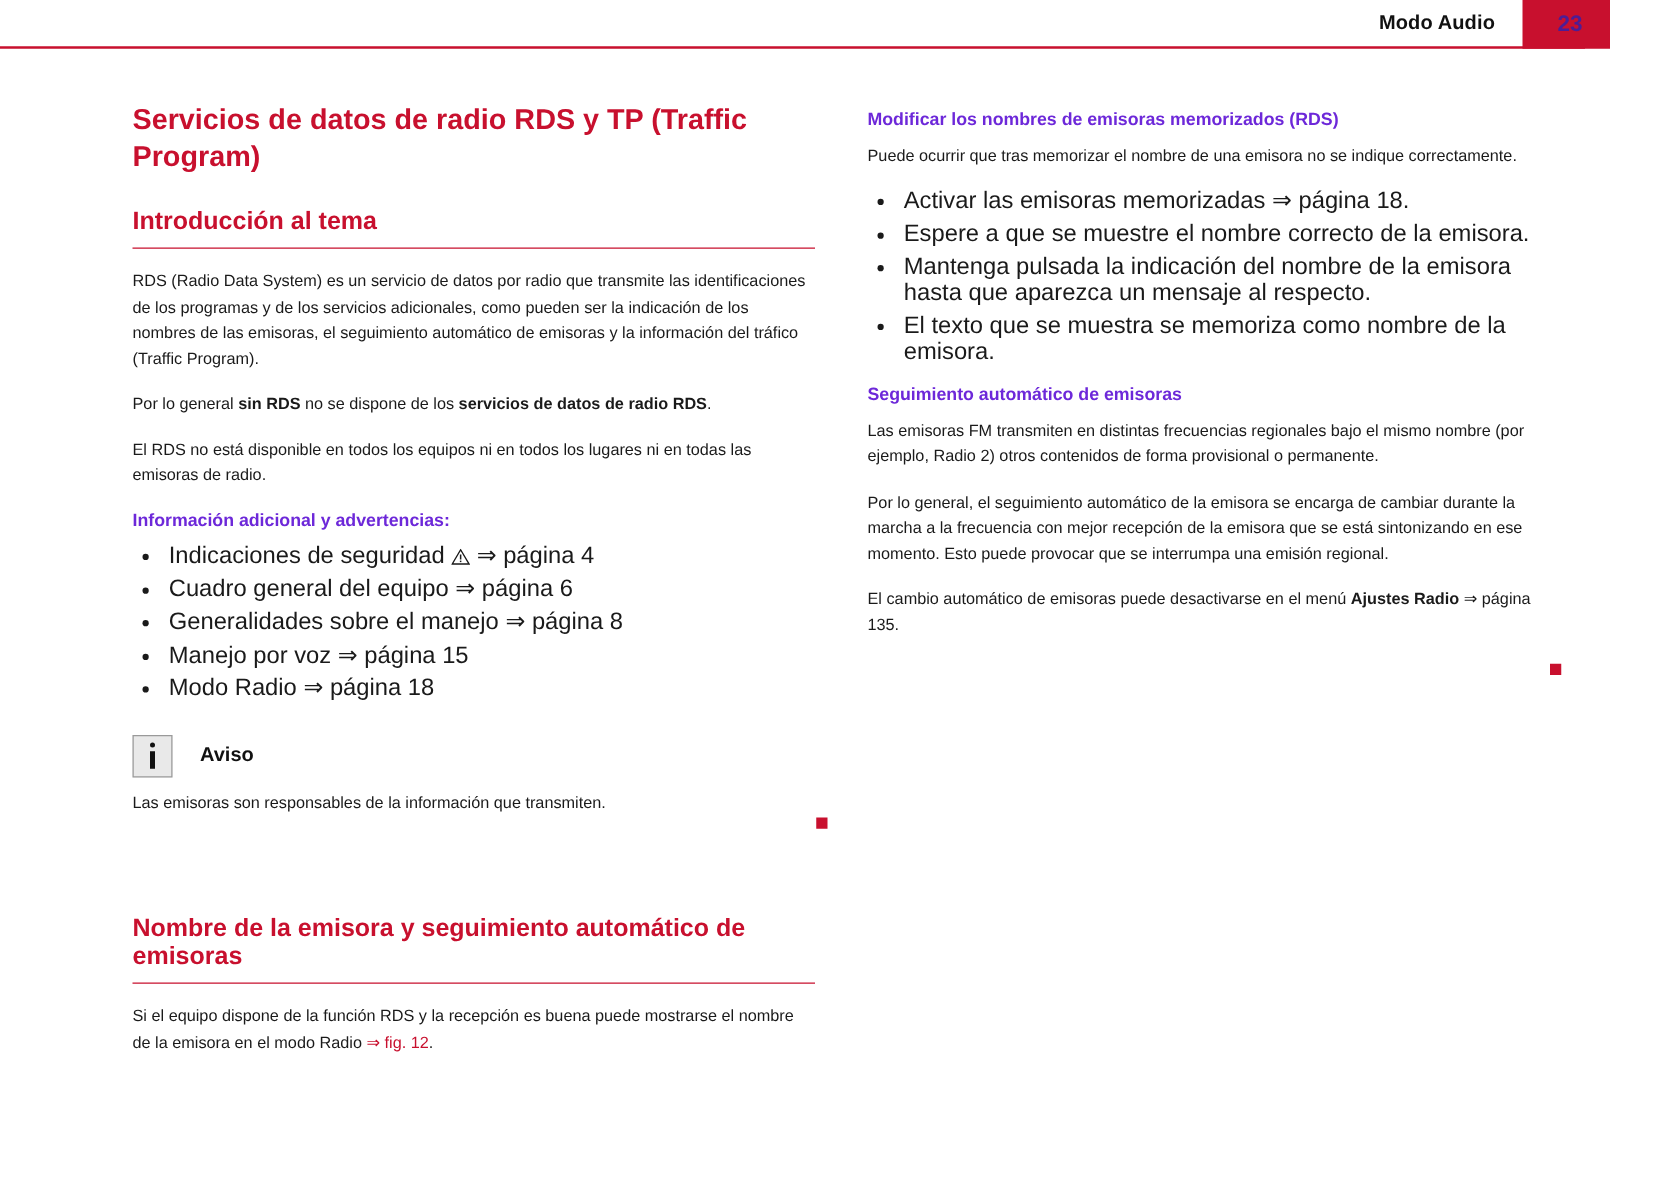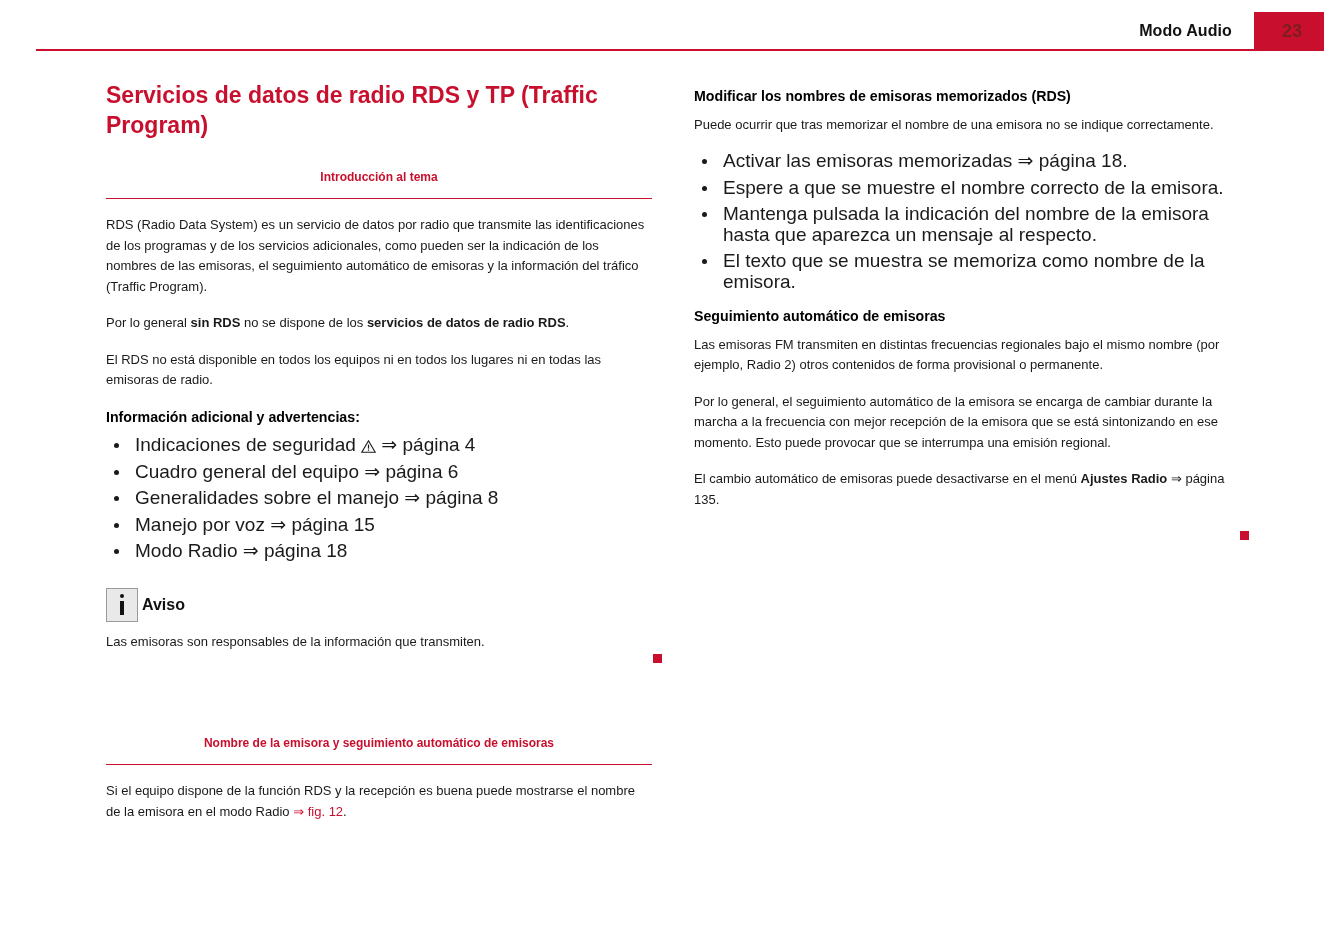--- a/index.html
+++ b/index.html
@@ -12,25 +12,24 @@
     background: #ffffff;
     font-family: "Liberation Sans", sans-serif;
     color: #1a1a1a;
     position: relative;
     overflow: hidden;
   }
 
   
   .page-header {
     position: absolute;
-    top: 12px;
+    top: 0;
     left: 0;
     width: 1288px;
     height: 38px;
-    margin-left: 36px;
   }
   .header-rule {
     position: absolute;
     top: 37px;
     left: 0;
     width: 1268px;
     height: 2px;
     background: #c8102e;
   }
   .header-title {
@@ -49,21 +48,21 @@
     width: 70px;
     height: 39px;
     background: #c8102e;
   }
   .page-number {
     position: absolute;
     right: 22px;
     top: 9px;
     font-size: 18px;
     font-weight: bold;
-    color: #7f1d1d;
+    color: #4c1d95;
     text-align: center;
   }
 
   
   .col {
     position: absolute;
     top: 80px;
     width: 546px;
   }
   .col-left { left: 106px; }
@@ -71,27 +70,26 @@
 
   h1.section-title {
     font-size: 23px;
     line-height: 30px;
     font-weight: bold;
     color: #c8102e;
     margin: 0 0 26px 0;
   }
 
   h2.sub-title {
-    font-size: 12px;
+    font-size: 20px;
     font-weight: bold;
     color: #c8102e;
     margin: 0 0 4px 0;
     padding-bottom: 6px;
     line-height: 22px;
-    text-align: center;
   }
   .rule-red {
     height: 1px;
     background: #c8102e;
     margin-bottom: 16px;
     width: 546px;
   }
 
   p {
     font-size: 13px;
@@ -99,21 +97,21 @@
     margin: 0 0 16px 0;
     color: #1a1a1a;
   }
 
   .bold { font-weight: bold; }
   h3.bold-head {
     font-size: 14.2px;
     font-weight: bold;
     margin: 0 0 8px 0;
     line-height: 20.5px;
-    color: #000000;
+    color: #6d28d9;
   }
 
   ul.bullets {
     list-style: none;
     margin: 0 0 14px 0;
     padding: 0;
   }
   ul.bullets li {
     font-size: 19px;
     line-height: 20.5px;
@@ -130,21 +128,21 @@
     height: 5px;
     border-radius: 50%;
     background: #1a1a1a;
   }
   .link-red { color: #c8102e; }
 
   
   .notice-head {
     display: flex;
     align-items: center;
-    gap: 4px;
+    gap: 22px;
     margin: 26px 0 10px 0;
   }
   .info-icon {
     width: 30px;
     height: 32px;
     background: #e9e9e9;
     border: 1px solid #9a9a9a;
     position: relative;
     display: inline-block;
   }

